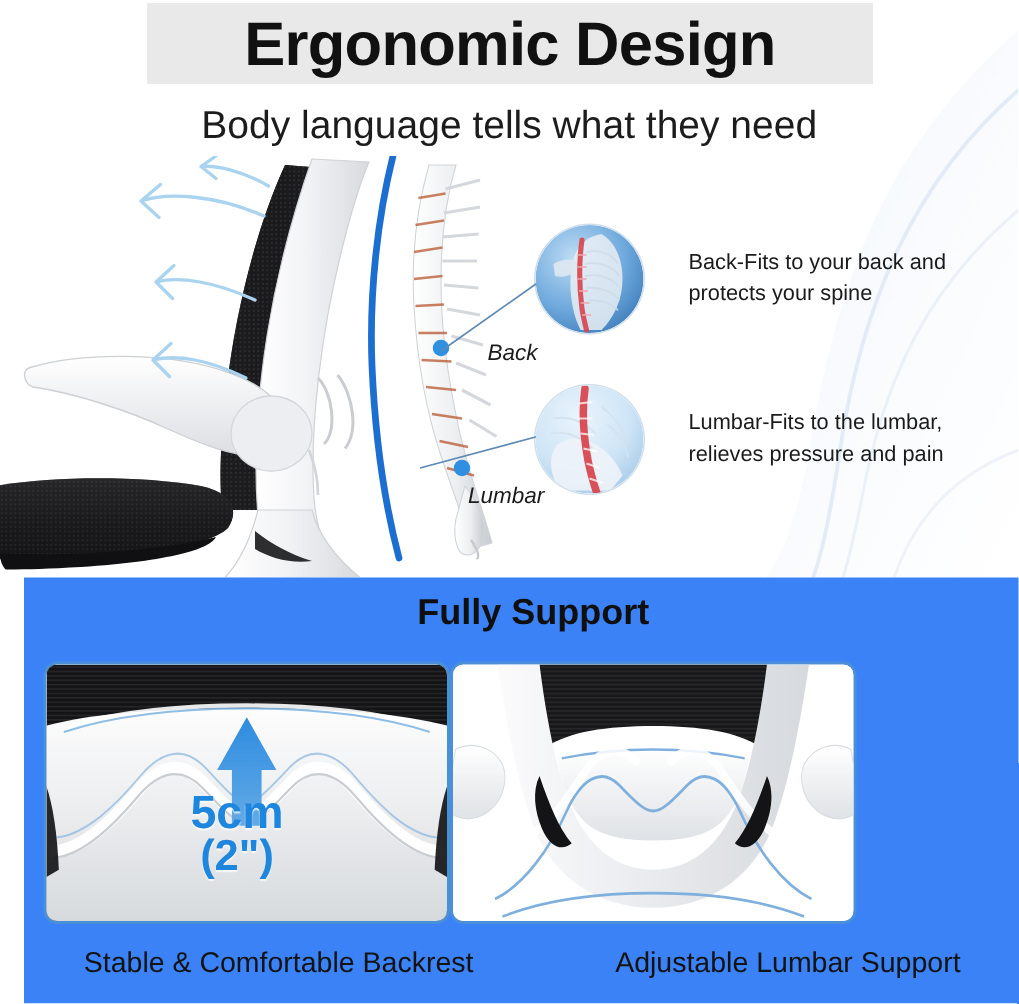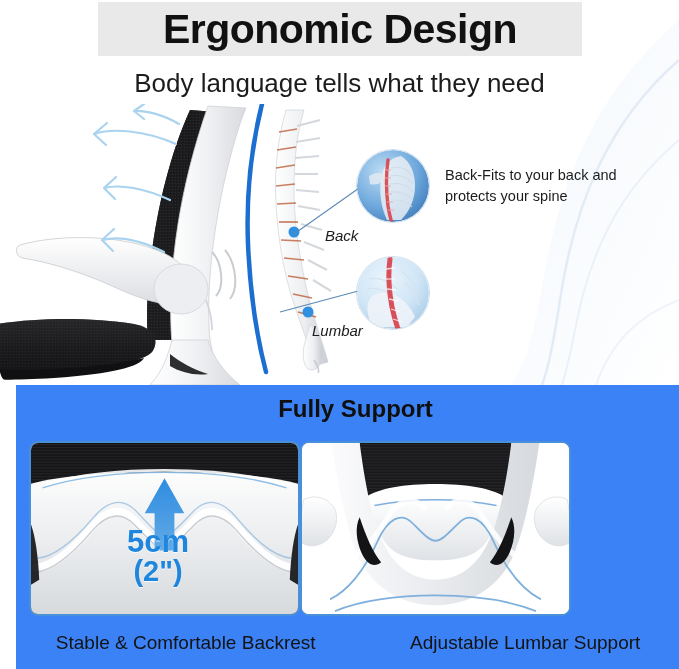--- a/index.html
+++ b/index.html
@@ -51,21 +51,21 @@
   .spine-art { position: absolute; left: 248px; top: 108px; width: 120px; height: 265px; }
 
   
   .callout { position: absolute; display: flex; align-items: center; }
   .callout-circle {
     width: 72px; height: 72px; border-radius: 50%;
     overflow: hidden; flex: 0 0 auto;
     box-shadow: 0 0 0 1px rgba(120,160,200,.35);
   }
   .callout-text {
-    margin-left: 16px;
+    margin-left: 30px;
     font-size: 14.5px; color: #1b1b1b; line-height: 1.45;
     white-space: pre-line;
   }
   #callout-back  { left: 357px; top: 150px; }
   #callout-lumbar{ left: 357px; top: 257px; }
 
   .leader { position: absolute; }
 
   .marker-label {
     position: absolute;
@@ -328,20 +328,22 @@
           <g stroke="#ffffff" stroke-width="1.3" opacity="0.75">
             <path d="M29,12 L38,11"></path>
               <path d="M29,22 L38,22"></path>
               <path d="M30,32 L39,33"></path>
             <path d="M32,42 L41,44"></path>
               <path d="M34,52 L43,55"></path>
               <path d="M36,62 L45,65"></path>
           </g>
         </svg>
       </div>
+      <div class="callout-text">Lumbar-Fits to the lumbar,
+relieves pressure and pain</div>
     </div>
   </div>
 
   <div class="bottom-section">
 
     <div class="section-title">Fully Support</div>
 
     <div class="panels">
 
       <div class="panel">

